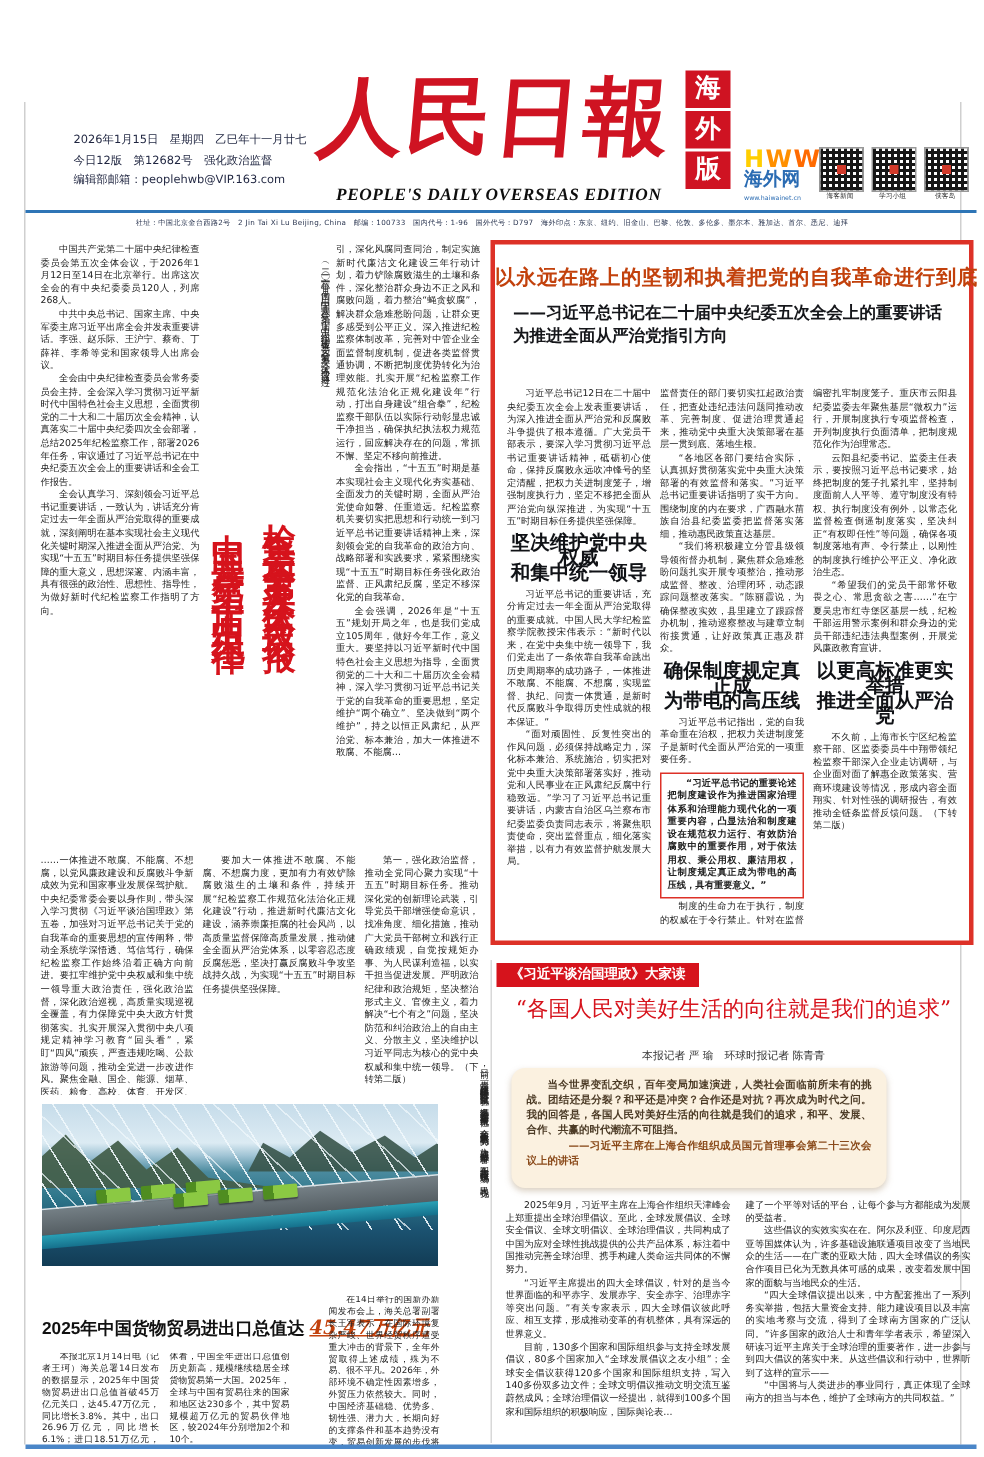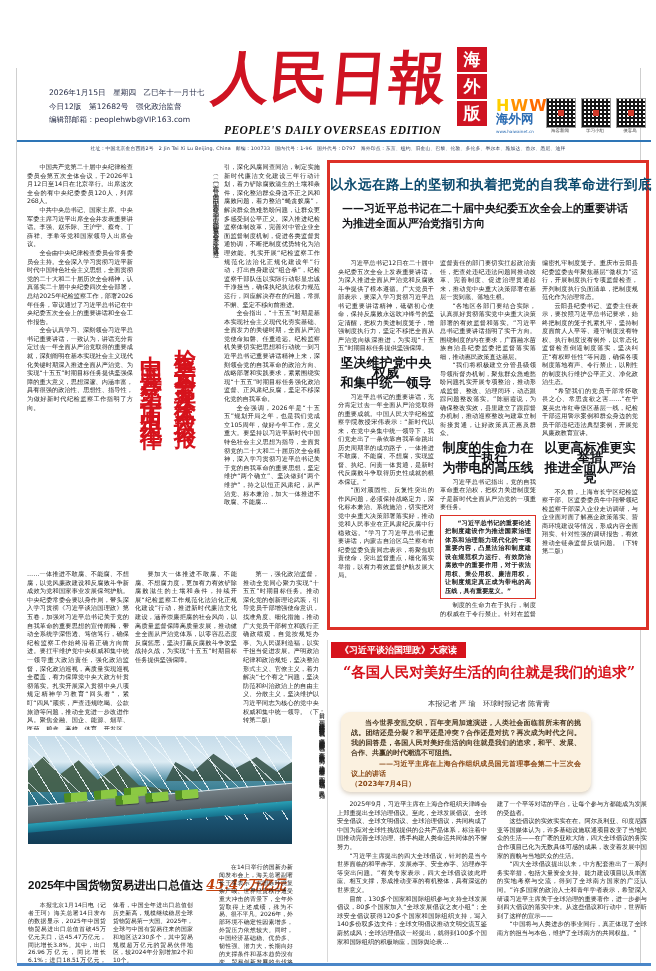--- a/index.html
+++ b/index.html
@@ -31,36 +31,36 @@
   
   .col{position:absolute;font-size:6.2px;line-height:8.6px;text-align:justify;overflow:hidden;color:#222;}
   .col p{margin:0;text-indent:2em;}
   
   .vt{position:absolute;writing-mode:vertical-rl;font-family:"DejaVu Serif",serif;
       font-weight:900;color:#d6131c;font-size:22px;letter-spacing:6px;width:30px;text-align:center;}
   .vnote{position:absolute;writing-mode:vertical-rl;font-size:6.3px;letter-spacing:2px;color:#222;width:14px;}
   
   .redbox{left:327px;top:160px;width:322px;height:470px;border:3px solid #dd3127;box-sizing:border-box;background:#fff;}
   .rhead{position:absolute;left:0;top:13px;width:100%;text-align:center;white-space:nowrap;
-         font-family:"DejaVu Serif",serif;font-weight:900;font-size:13.5px;color:#0c4a6e;letter-spacing:.5px;}
+         font-family:"DejaVu Serif",serif;font-weight:900;font-size:13.5px;color:#c2410c;letter-spacing:.5px;}
   .rsubhead{position:absolute;left:12px;top:38px;width:292px;font-weight:800;font-size:11px;
          line-height:15px;color:#15161a;}
   .rcol{position:absolute;top:96px;width:96px;height:358px;font-size:6.2px;line-height:8.5px;
          text-align:justify;overflow:hidden;color:#222;}
   .rcol p{margin:0;text-indent:2em;}
   .rsub{font-weight:800;font-size:13px;text-align:center;margin:5px 0;color:#101216;
         line-height:10px;white-space:pre-line;text-indent:0;}
   .iquote{border:1.5px solid #dd3127;padding:3px 4px;margin:3px 0 2px;font-weight:700;}
   .iquote p{text-indent:2em;margin:0;}
   
   .vdiv{left:327px;top:640px;width:1px;height:322px;background:#d8d8d8;}
   .tag{left:331px;top:642px;background:#d6131c;color:#fff;font-weight:700;font-size:9px;
        padding:2px 9px;line-height:12px;}
   .lhead{left:327px;top:663px;width:324px;text-align:center;white-space:nowrap;
-       font-family:"DejaVu Serif",serif;font-weight:700;font-size:14.5px;color:#d6131c;}
+       font-family:"DejaVu Serif",serif;font-weight:400;font-size:14.5px;color:#d6131c;}
   .lby{left:327px;top:699px;width:324px;text-align:center;font-size:7.2px;color:#333;}
   .qbox{left:341px;top:712px;width:250px;height:80px;box-sizing:border-box;border-radius:9px;
        background:#fbf1e0;box-shadow:0 2px 4px rgba(150,120,80,.35);padding:6px 10px;
        font-size:7px;line-height:10px;font-weight:700;color:#4c3b26;text-align:justify;}
   .qbox .qt{text-indent:2em;margin:0;}
   .qbox .at{margin:1px 0 0;text-indent:4em;color:#8a4a1a;}
   .qbox .dt{margin:0;color:#8a4a1a;}
   
   .photo{left:28px;top:736px;width:264px;height:108px;overflow:hidden;position:absolute;
      background:linear-gradient(#c6dcEA 0%,#dcebf3 24%,#9fc3d4 32%,#4a8a9e 42%,#2d7589 58%,#1b5270 78%,#123c55 100%);}
@@ -158,21 +158,21 @@
       <div class="rsub">坚决维护党中央权威
 和集中统一领导</div>
       <p>习近平总书记的重要讲话，充分肯定过去一年全面从严治党取得的重要成就。中国人民大学纪检监察学院教授宋伟表示：“新时代以来，在党中央集中统一领导下，我们党走出了一条依靠自我革命跳出历史周期率的成功路子，一体推进不敢腐、不能腐、不想腐，实现监督、执纪、问责一体贯通，是新时代反腐败斗争取得历史性成就的根本保证。”</p>
       <p>“面对顽固性、反复性突出的作风问题，必须保持战略定力，深化标本兼治、系统施治，切实把对党中央重大决策部署落实好，推动党和人民事业在正风肃纪反腐中行稳致远。”学习了习近平总书记重要讲话，内蒙古自治区乌兰察布市纪委监委负责同志表示，将聚焦职责使命，突出监督重点，细化落实举措，以有力有效监督护航发展大局。</p>
     </div>
 
     <div class="rcol" style="left:110px;">
       <p style="text-indent:0">监督责任的部门要切实扛起政治责任，把查处违纪违法问题同推动改革、完善制度、促进治理贯通起来，推动党中央重大决策部署在基层一贯到底、落地生根。</p>
       <p>“各地区各部门要结合实际，认真抓好贯彻落实党中央重大决策部署的有效监督和落实。”习近平总书记重要讲话指明了实干方向。围绕制度的内在要求，广西融水苗族自治县纪委监委把监督落实落细，推动惠民政策直达基层。</p>
       <p>“我们将积极建立分管县级领导领衔督办机制，聚焦群众急难愁盼问题扎实开展专项整治，推动形成监督、整改、治理闭环，动态跟踪问题整改落实。”陈丽霞说，为确保整改实效，县里建立了跟踪督办机制，推动巡察整改与建章立制衔接贯通，让好政策真正惠及群众。</p>
-      <div class="rsub">制度的生命力在于执行
+      <div class="rsub">确保制度规定真正成
 为带电的高压线</div>
       <p>习近平总书记指出，党的自我革命重在治权，把权力关进制度笼子是新时代全面从严治党的一项重要任务。</p>
       <div class="iquote">
         <p>“习近平总书记的重要论述把制度建设作为推进国家治理体系和治理能力现代化的一项重要内容，凸显法治和制度建设在规范权力运行、有效防治腐败中的重要作用，对于依法用权、秉公用权、廉洁用权，让制度规定真正成为带电的高压线，具有重要意义。”</p>
       </div>
       <p>制度的生命力在于执行，制度的权威在于令行禁止。针对在监督办案中发现的有的单位“一把手”在制度执行上存在走……</p>
     </div>
 
     <div class="rcol" style="left:212px;">
       <p style="text-indent:0">编密扎牢制度笼子。重庆市云阳县纪委监委去年聚焦基层“微权力”运行，开展制度执行专项监督检查，开列制度执行负面清单，把制度规范化作为治理常态。</p>
@@ -185,21 +185,20 @@
   </div>
 
   <div class="abs vdiv"></div>
   <div class="abs tag">《习近平谈治国理政》大家读</div>
   <div class="abs lhead">“各国人民对美好生活的向往就是我们的追求”</div>
   <div class="abs lby">本报记者 严 瑜　环球时报记者 陈青青</div>
 
   <div class="abs qbox">
     <p class="qt">当今世界变乱交织，百年变局加速演进，人类社会面临前所未有的挑战。团结还是分裂？和平还是冲突？合作还是对抗？再次成为时代之问。我的回答是，各国人民对美好生活的向往就是我们的追求，和平、发展、合作、共赢的时代潮流不可阻挡。</p>
     <p class="at">——习近平主席在上海合作组织成员国元首理事会第二十三次会议上的讲话</p>
-    <p class="dt">（2023年7月4日）</p>
   </div>
 
   <div class="col" style="left:337px;top:800px;width:150px;height:162px;font-size:6.2px;">
     <p>2025年9月，习近平主席在上海合作组织天津峰会上郑重提出全球治理倡议。至此，全球发展倡议、全球安全倡议、全球文明倡议、全球治理倡议，共同构成了中国为应对全球性挑战提供的公共产品体系，标注着中国推动完善全球治理、携手构建人类命运共同体的不懈努力。</p>
     <p>“习近平主席提出的四大全球倡议，针对的是当今世界面临的和平赤字、发展赤字、安全赤字、治理赤字等突出问题。”有关专家表示，四大全球倡议彼此呼应、相互支撑，形成推动变革的有机整体，具有深远的世界意义。</p>
     <p>目前，130多个国家和国际组织参与支持全球发展倡议，80多个国家加入“全球发展倡议之友小组”；全球安全倡议获得120多个国家和国际组织支持，写入140多份双多边文件；全球文明倡议推动文明交流互鉴蔚然成风；全球治理倡议一经提出，就得到100多个国家和国际组织的积极响应，国际舆论表…</p>
   </div>
   <div class="col" style="left:497px;top:800px;width:150px;height:162px;font-size:6.2px;">
     <p style="text-indent:0">建了一个平等对话的平台，让每个参与方都能成为发展的受益者。</p>
     <p>这些倡议的实效实实在在。阿尔及利亚、印度尼西亚等国媒体认为，许多基础设施联通项目改变了当地民众的生活——在广袤的亚欧大陆，四大全球倡议的务实合作项目已化为无数具体可感的成果，改变着发展中国家的面貌与当地民众的生活。</p>

